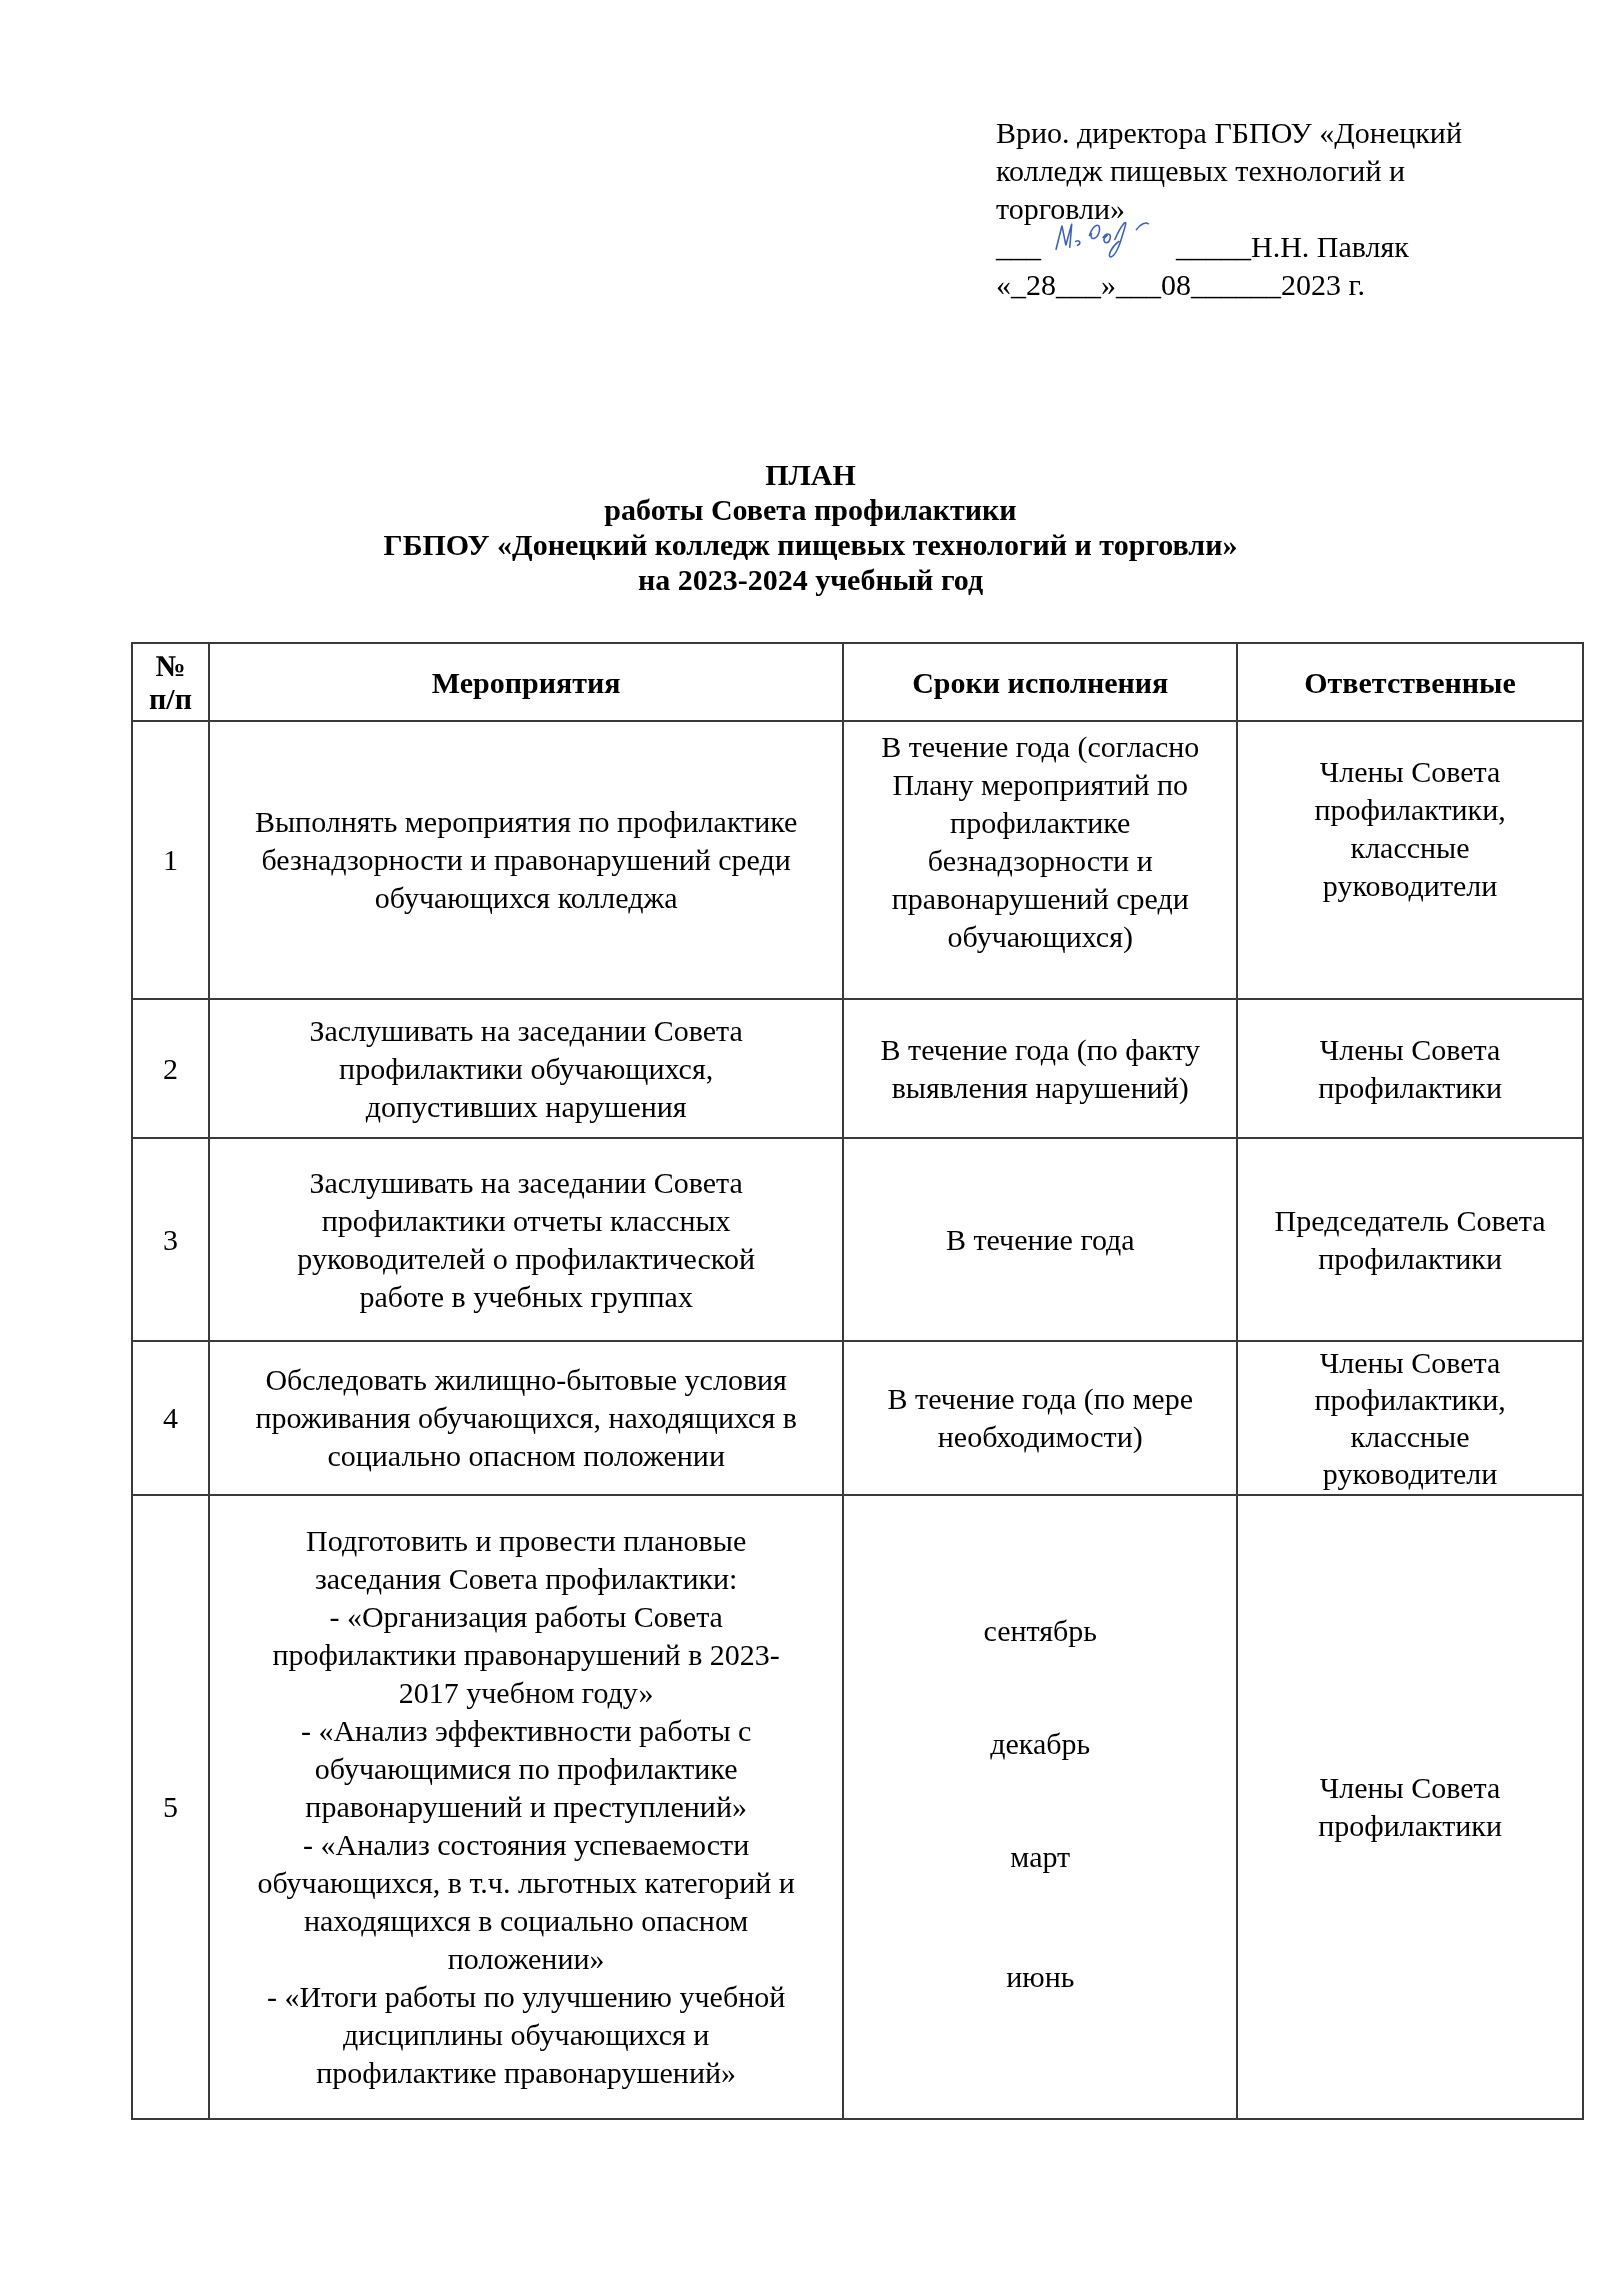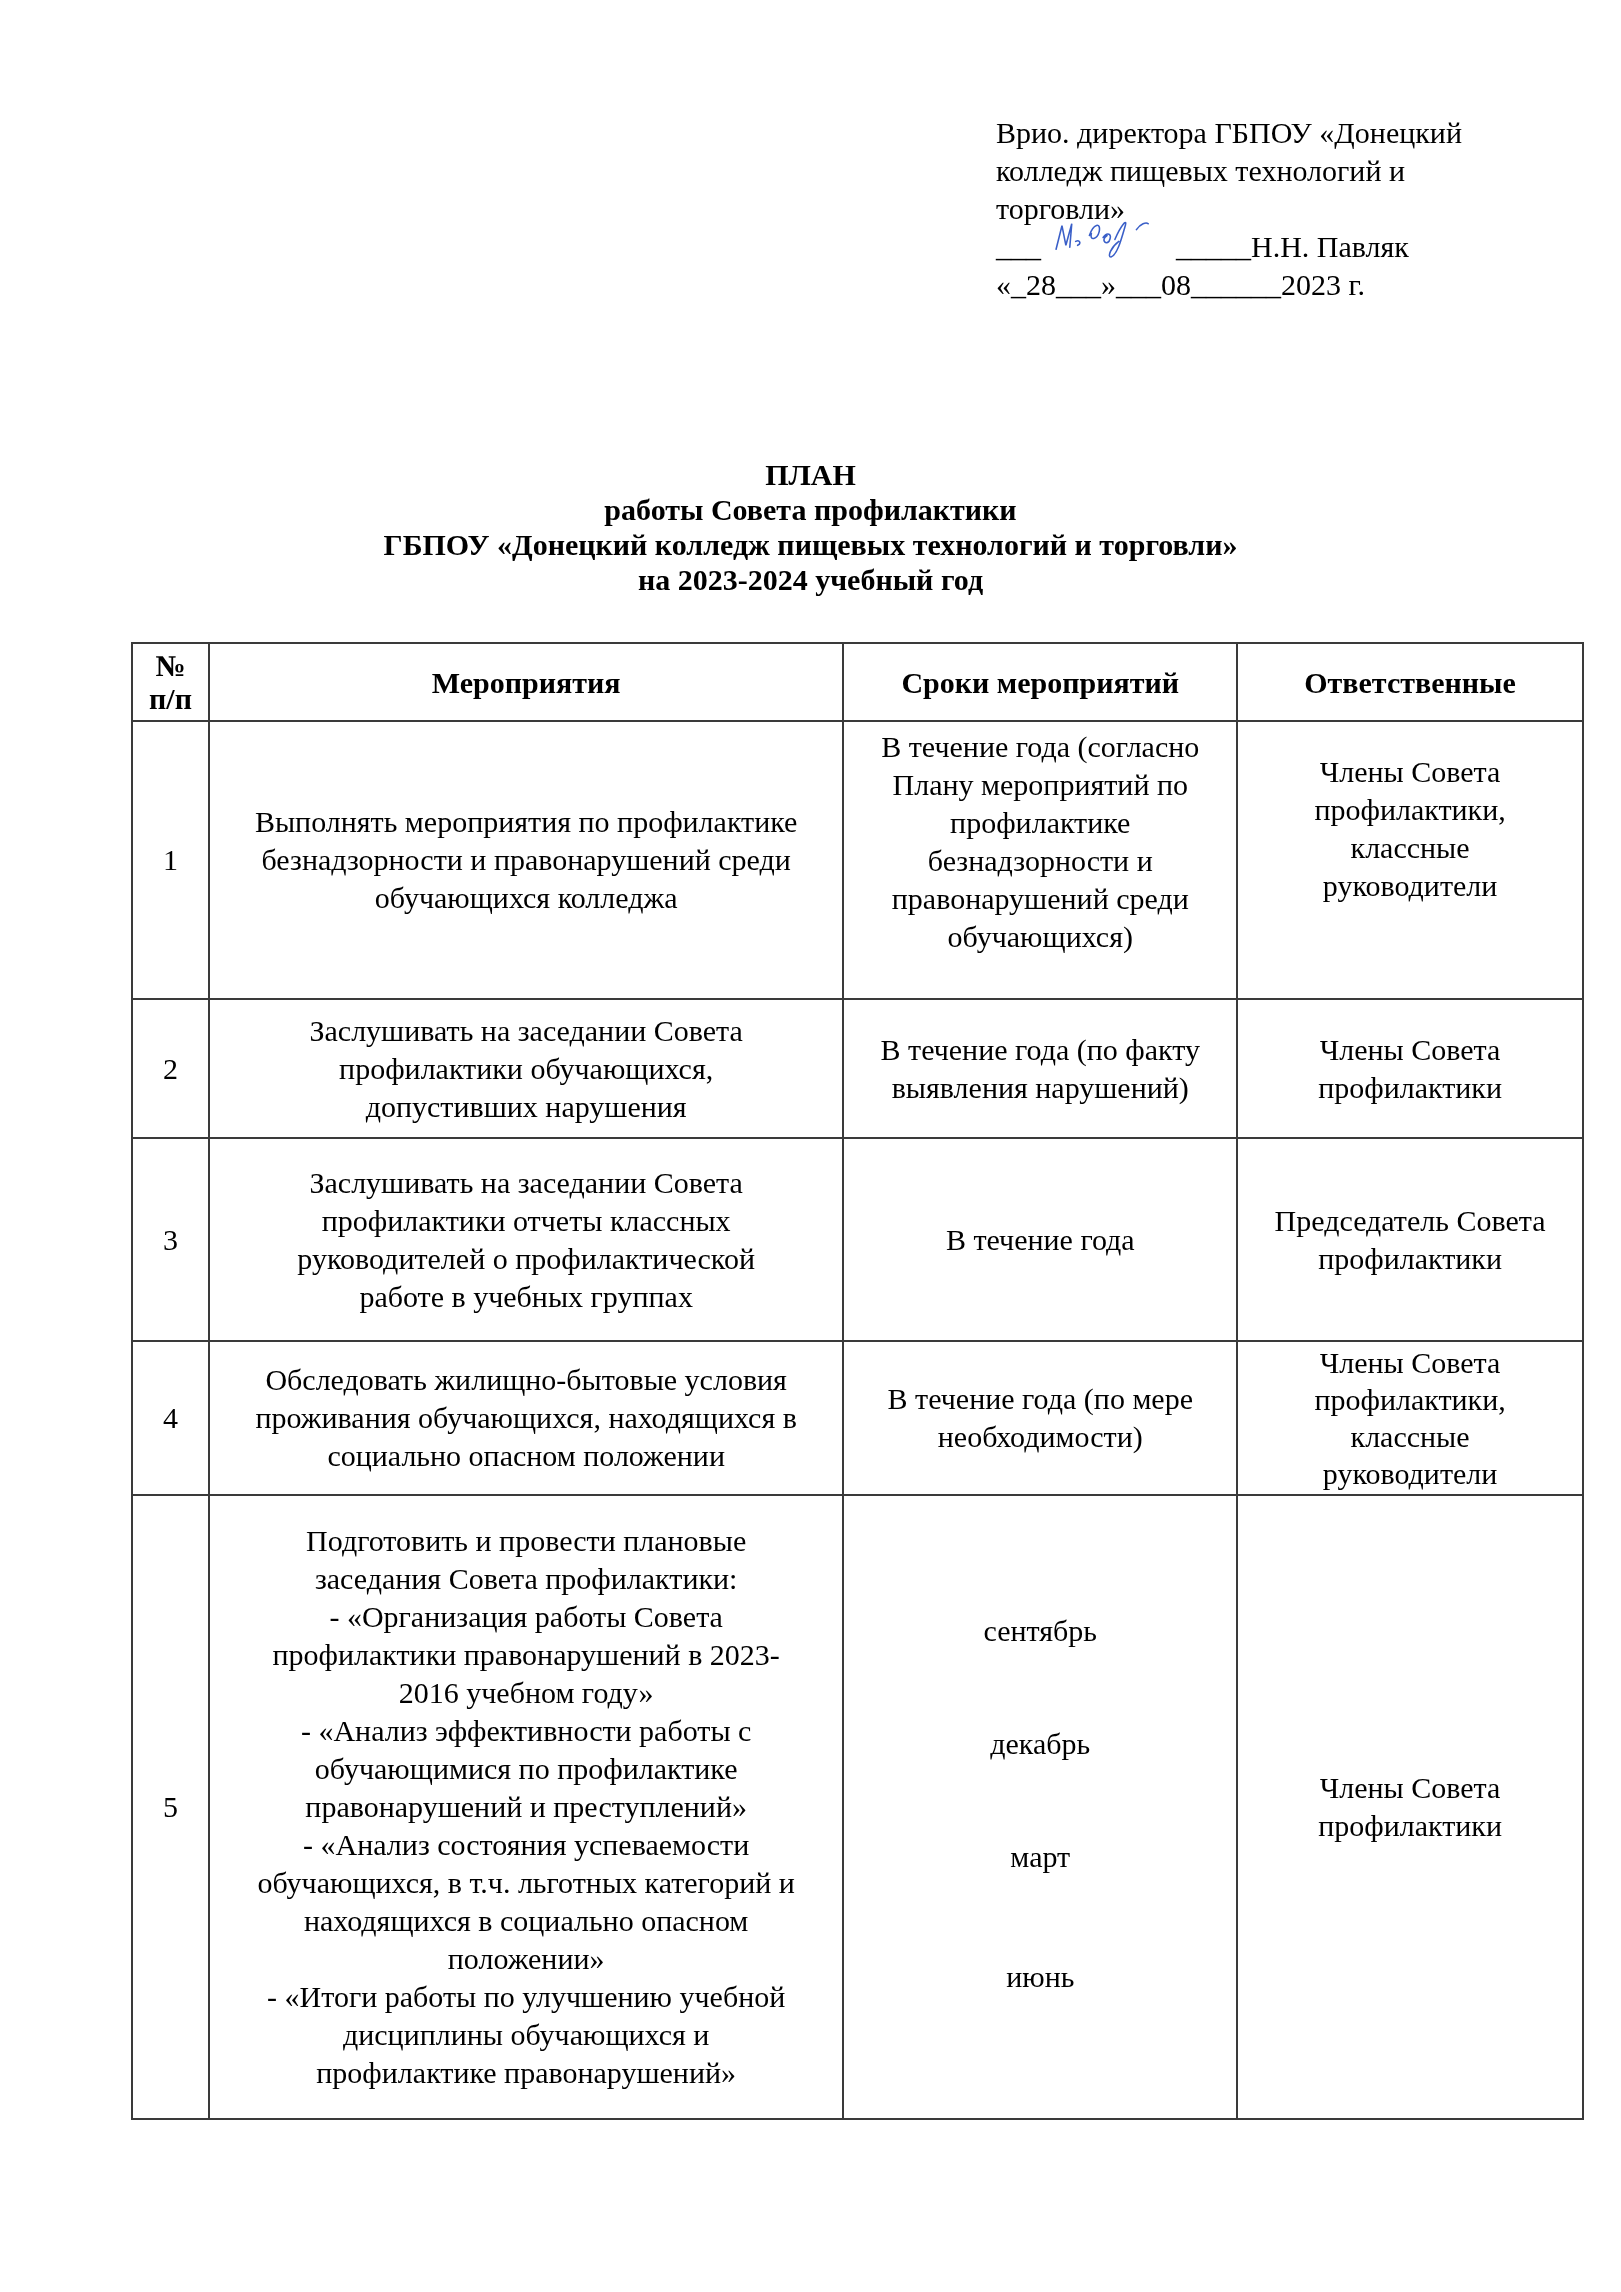--- a/index.html
+++ b/index.html
@@ -75,21 +75,21 @@
       <col class="c-term">
       <col class="c-resp">
     </colgroup>
   <thead>
     <tr>
       <th>
         <span class="line">№</span>
         <span class="line">п/п</span>
       </th>
       <th>Мероприятия</th>
-      <th>Сроки мероприятий</th>
+      <th>Сроки исполнения</th>
       <th>Ответственные</th>
     </tr>
   </thead>
   <tbody>
     <tr class="r1">
       <td>1</td>
       <td>
         <span class="line">Выполнять мероприятия по профилактике</span>
         <span class="line">безнадзорности и правонарушений среди</span>
         <span class="line">обучающихся колледжа</span>
@@ -159,21 +159,21 @@
         <span class="line">руководители</span>
       </td>
     </tr>
     <tr class="r5">
       <td>5</td>
       <td>
         <span class="line">Подготовить и провести плановые</span>
         <span class="line">заседания Совета профилактики:</span>
         <span class="line">- «Организация работы Совета</span>
         <span class="line">профилактики правонарушений в 2023-</span>
-        <span class="line">2016 учебном году»</span>
+        <span class="line">2017 учебном году»</span>
         <span class="line">- «Анализ эффективности работы с</span>
         <span class="line">обучающимися по профилактике</span>
         <span class="line">правонарушений и преступлений»</span>
         <span class="line">- «Анализ состояния успеваемости</span>
         <span class="line">обучающихся, в т.ч. льготных категорий и</span>
         <span class="line">находящихся в социально опасном</span>
         <span class="line">положении»</span>
         <span class="line">- «Итоги работы по улучшению учебной</span>
         <span class="line">дисциплины обучающихся и</span>
         <span class="line">профилактике правонарушений»</span>

